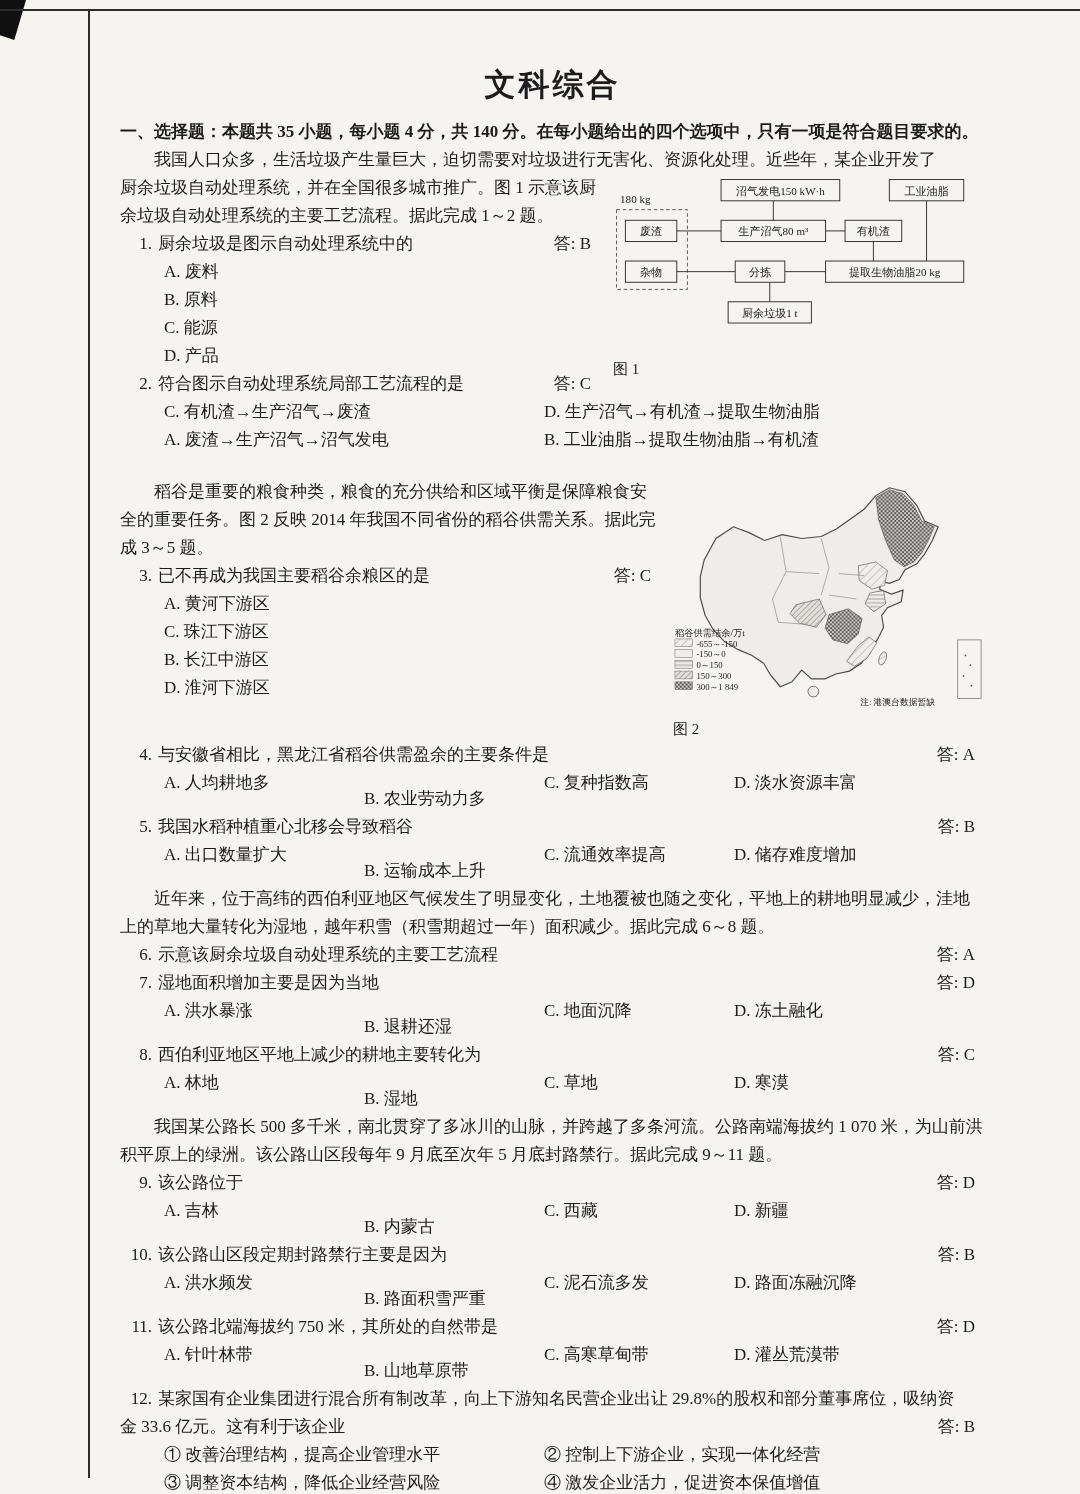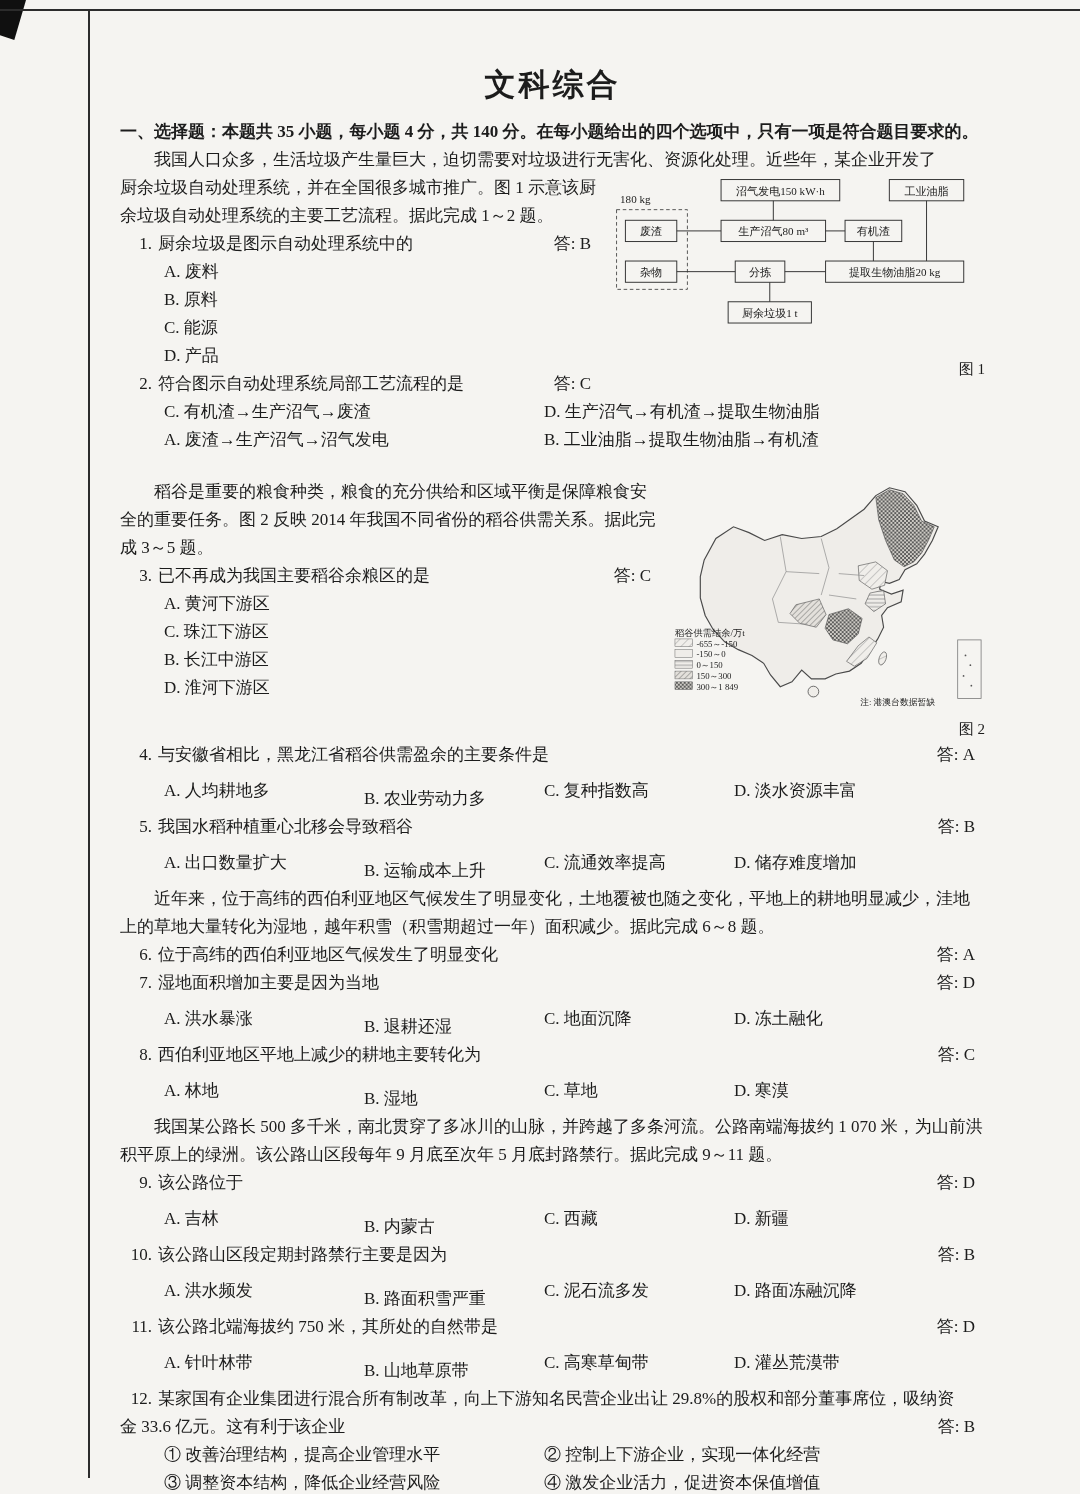--- a/index.html
+++ b/index.html
@@ -22,32 +22,32 @@
 
   .passage-indent { text-indent:2em; }
 
   .q-row { display:flex; overflow:hidden; }
   .q-num  { flex:0 0 38px; text-align:right; padding-right:6px; white-space:nowrap; }
   .q-stem { }
   .q-ans  { margin-left:auto; padding-left:12px; padding-right:10px; white-space:nowrap; }
   .q-noansnum { padding-left:0;text-align:center; }
 
   .opt-line { padding-left:44px; }
-  .opt-grid { display:flex; overflow:hidden; padding-left:44px;align-items:center; }
+  .opt-grid { display:flex; overflow:hidden; padding-left:44px; }
   .opt-grid .c1 { width:200px; } .opt-grid .c2 { width:180px;margin-top:16px; }
   .opt-grid .c3 { width:190px; } .opt-grid .c4 { flex:1; }
   .opt-2col { display:flex; overflow:hidden; padding-left:44px; }
   .opt-2col .w { width:380px; }
 
   .gap { height:24px; }
   .clear { clear:both; }
 
   .fig1 { float:right; width:372px; margin:2px 0 4px 12px; }
   .fig2 { float:right; width:312px; margin:2px 0 2px 12px; }
-  .fig-caption { text-align:right; font-size:15px; line-height:20px; }
+  .fig-caption { text-align:left; font-size:15px; line-height:20px; }
 
   .fc-box  { fill:none; stroke:#333; stroke-width:1.1; }
   .fc-dash { fill:none; stroke:#444; stroke-width:1; stroke-dasharray:4 3; }
   .fc-line { stroke:#333; stroke-width:1.1; }
   svg text { font-family:"Liberation Serif","DejaVu Serif",serif; }
 
   .map-outline { fill:#efede9; stroke:#4a4a4a; stroke-width:1.2; }
   .map-bound { fill:none; stroke:#8a8a8a; stroke-width:0.7; }
 
   .page-num { text-align:center; font-size:21px; line-height:28px; margin-top:10px; clear:both; }
@@ -239,21 +239,21 @@
       <span class="c1">A. 出口数量扩大</span>
       <span class="c2">B. 运输成本上升</span>
       <span class="c3">C. 流通效率提高</span>
       <span class="c4">D. 储存难度增加</span>
     </div>
 
     <div class="passage-indent">近年来，位于高纬的西伯利亚地区气候发生了明显变化，土地覆被也随之变化，平地上的耕地明显减少，洼地上的草地大量转化为湿地，越年积雪（积雪期超过一年）面积减少。据此完成 6～8 题。</div>
 
     <div class="q-row">
       <span class="q-num">6.</span>
-      <span class="q-stem">位于高纬的西伯利亚地区气候发生了明显变化</span>
+      <span class="q-stem">示意该厨余垃圾自动处理系统的主要工艺流程</span>
       <span class="q-ans">答: A</span>
     </div>
 
     <div class="q-row">
       <span class="q-num">7.</span>
       <span class="q-stem">湿地面积增加主要是因为当地</span>
       <span class="q-ans">答: D</span>
     </div>
     <div class="opt-grid">
       <span class="c1">A. 洪水暴涨</span>

